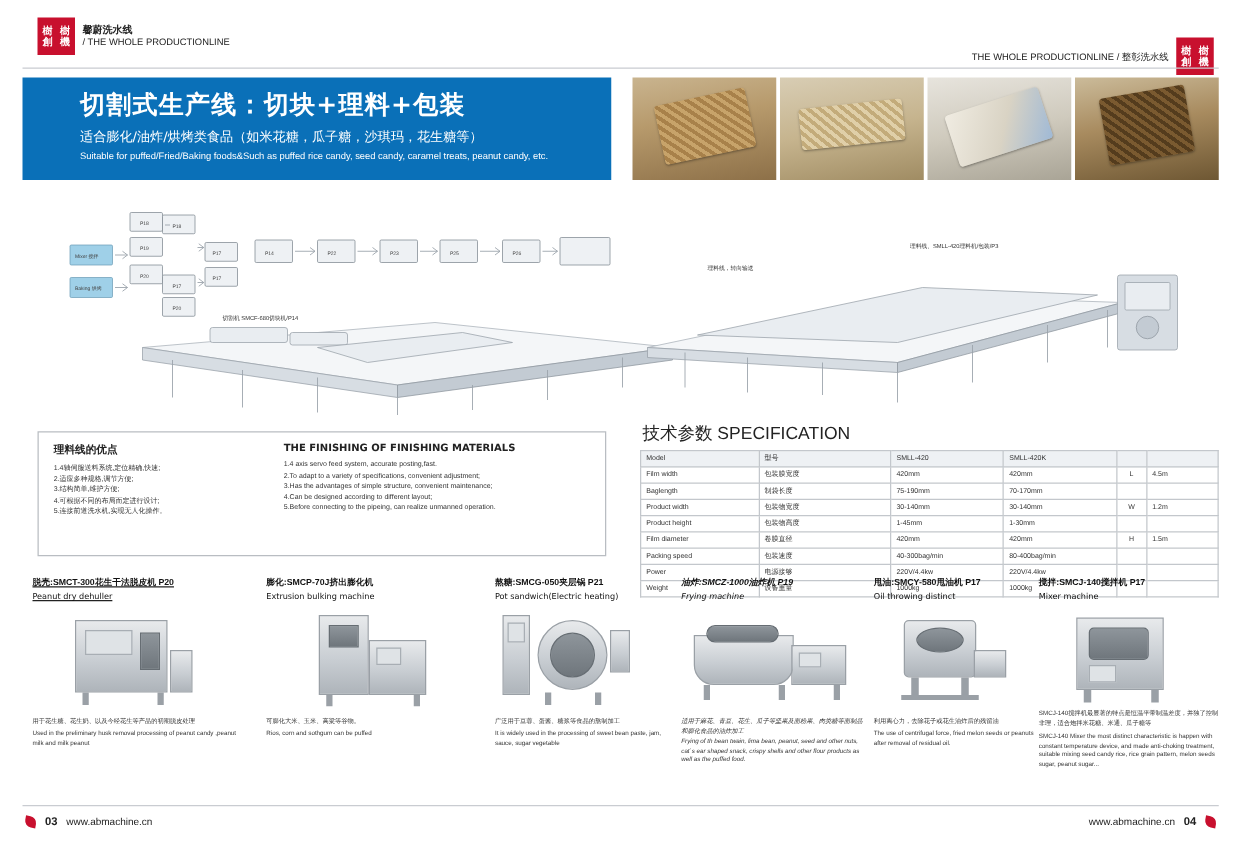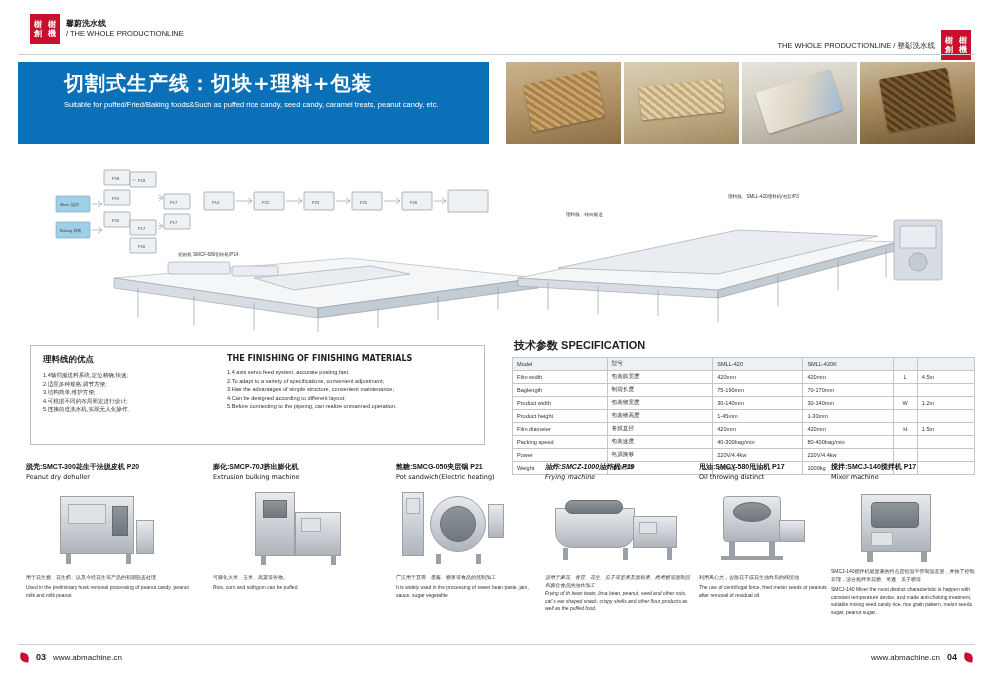--- a/index.html
+++ b/index.html
@@ -77,40 +77,40 @@
          border:1px solid #b9bdc2; }
   .adv-cn { position:absolute; left:12px; top:8px; width:170px; }
   .adv-cn h5 { margin:0 0 5px 0; font-size:8.5px; font-weight:bold; }
   .adv-cn p { margin:0; font-size:5.6px; line-height:8.6px; color:#333; }
   .adv-en { position:absolute; left:196px; top:8px; width:250px; }
   .adv-en h5 { margin:0 0 5px 0; font-size:8px; font-weight:bold; font-family:"DejaVu Sans", sans-serif; }
   .adv-en p { margin:0; font-size:5.6px; line-height:8.6px; color:#333; }
 
   
   .spec { position:absolute; left:512px; top:338px; width:463px; }
-  .spec-title { font-size:11px; font-weight:bold; margin:0 0 4px 2px; }
+  .spec-title { font-size:14px; font-weight:normal; margin:0 0 4px 2px; }
   table.spec-table { border-collapse:collapse; width:463px; font-size:5.6px; }
   table.spec-table td { border:1px solid #c3c7cc; padding:2px 4px; height:13px; color:#333; }
   td.c-cn { width:86px; }
   td.c-en { width:96px; }
   td.c-v1 { width:82px; }
   td.c-v2 { width:82px; }
   td.c-dim { width:22px; text-align:center; }
   td.c-dimv { width:52px; }
   .hdr-row td { background:#eef1f4; }
 
   
   .cards { position:absolute; left:26px; top:462px; width:949px; height:170px; }
   .card { position:absolute; top:0; width:172px; }
   .card .ttl-cn { font-size:7px; font-weight:bold; margin:0; color:#111; line-height:10px; }
   .card .ttl-en { font-size:6.5px; margin:1px 0 0 0; color:#111; font-family:"DejaVu Sans", sans-serif; }
   .card .pic { position:absolute; top:24px; left:0; width:172px; height:82px; overflow:hidden; }
   .card .desc-cn { position:absolute; top:112px; left:0; width:172px; font-size:5px; line-height:7.6px; color:#333; }
   .card .desc-en { position:absolute; top:122px; left:0; width:172px; font-size:5px; line-height:7.6px; color:#333; }
-  .card-1 { left:0; } .card-2 { left:187px; } .card-3 { left:370px; }
+  .card-1 { left:0;text-decoration:underline; } .card-2 { left:187px; } .card-3 { left:370px; }
   .card-4 { left:519px; } .card-5 { left:673px; } .card-6 { left:805px; }
 
   .mach { position:absolute; }
   .m-body { background:linear-gradient(180deg,#e8eaec 0%,#c9ced3 55%,#aeb4ba 100%); border:1px solid #9aa0a6; }
   .m-dark { background:linear-gradient(180deg,#8e959b 0%,#6f767c 100%); border:1px solid #666d73; }
   .m-leg { background:#9aa0a6; }
   .m-panel { background:#dfe3e6; border:1px solid #a8aeb4; }
   .m-round { border-radius:50%; }
 
   
@@ -154,20 +154,21 @@
         <span>機</span>
       </div>
     </div>
     <div class="hdr-rule"></div>
   </div>
 
   <div class="banner">
     <div class="banner-blue"></div>
     <div class="banner-txt">
       <h1>切割式生产线：切块+理料+包装</h1>
+      <h3>适合膨化/油炸/烘烤类食品（如米花糖，瓜子糖，沙琪玛，花生糖等）</h3>
       <h4>Suitable for puffed/Fried/Baking foods&amp;Such as puffed rice candy, seed candy, caramel treats, peanut candy, etc.</h4>
     </div>
     <div class="photos">
       <div class="photo ph1">
           <div class="bar-shape"></div>
         </div>
       <div class="photo ph2">
           <div class="bar-shape"></div>
         </div>
       <div class="photo ph3">

